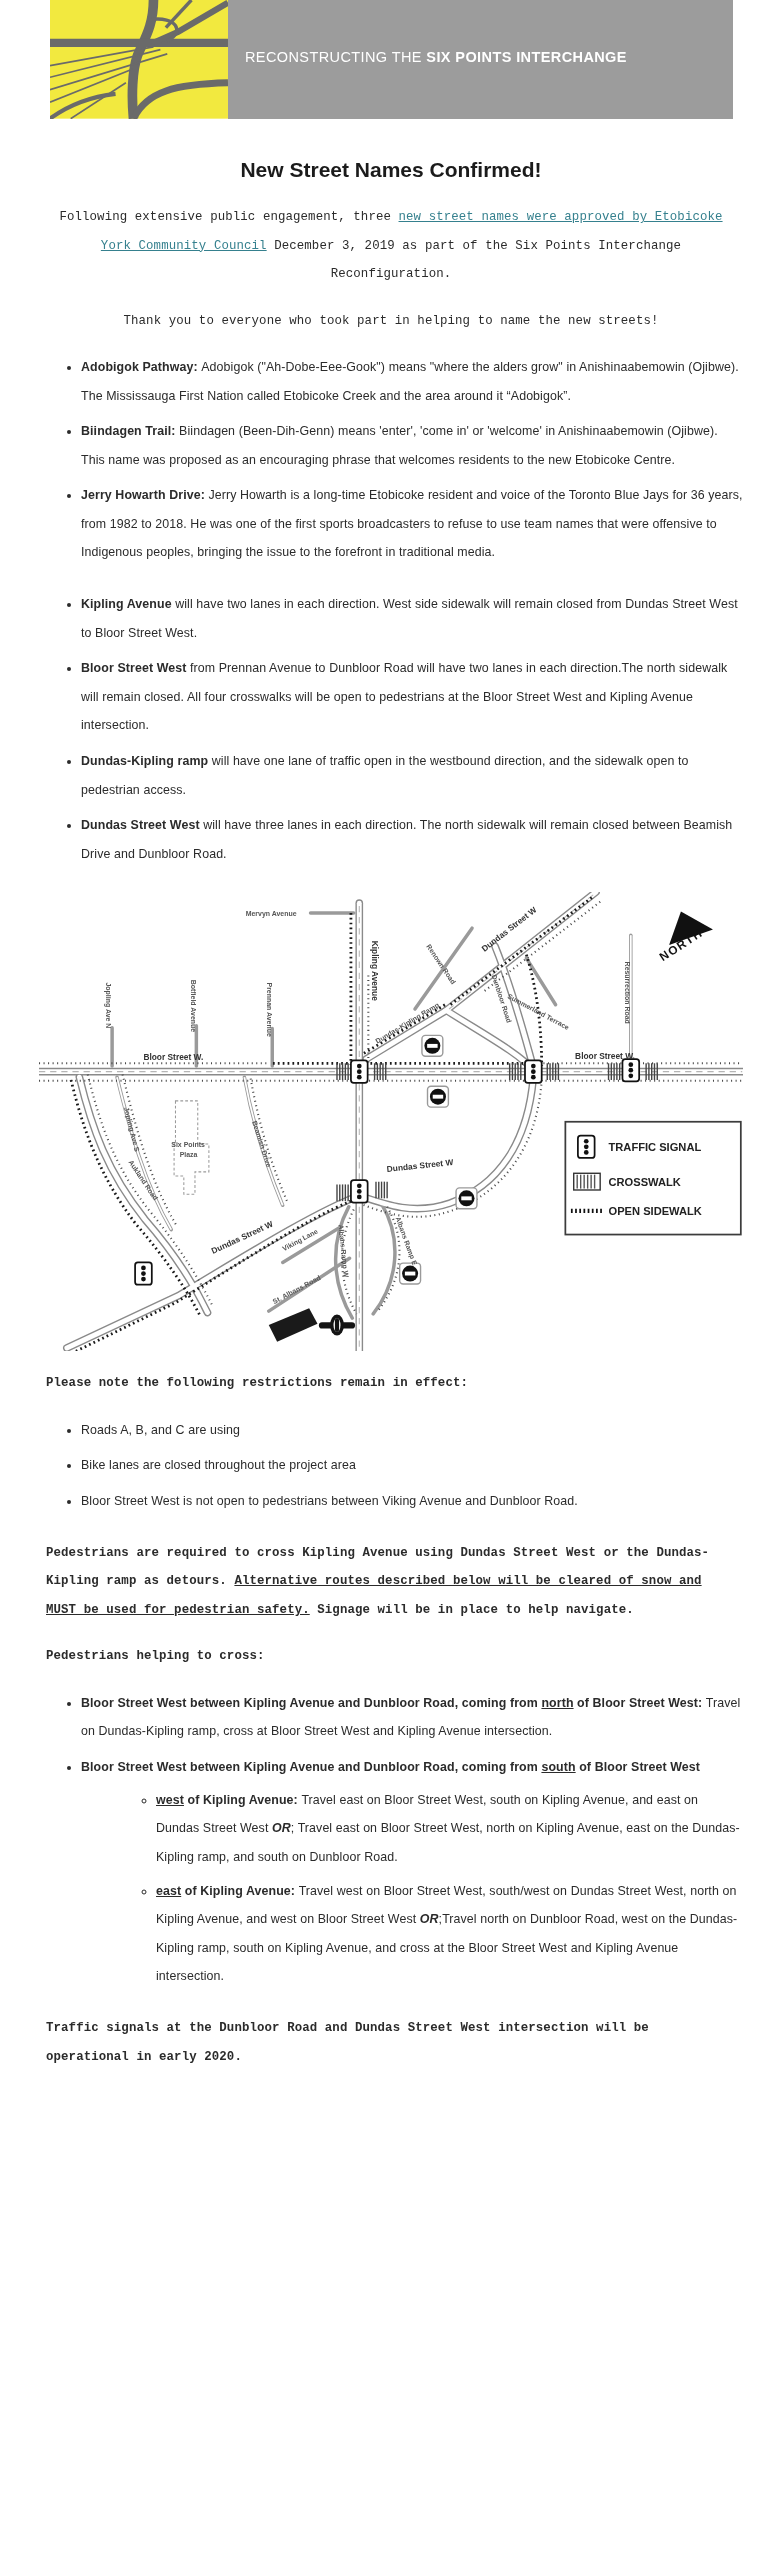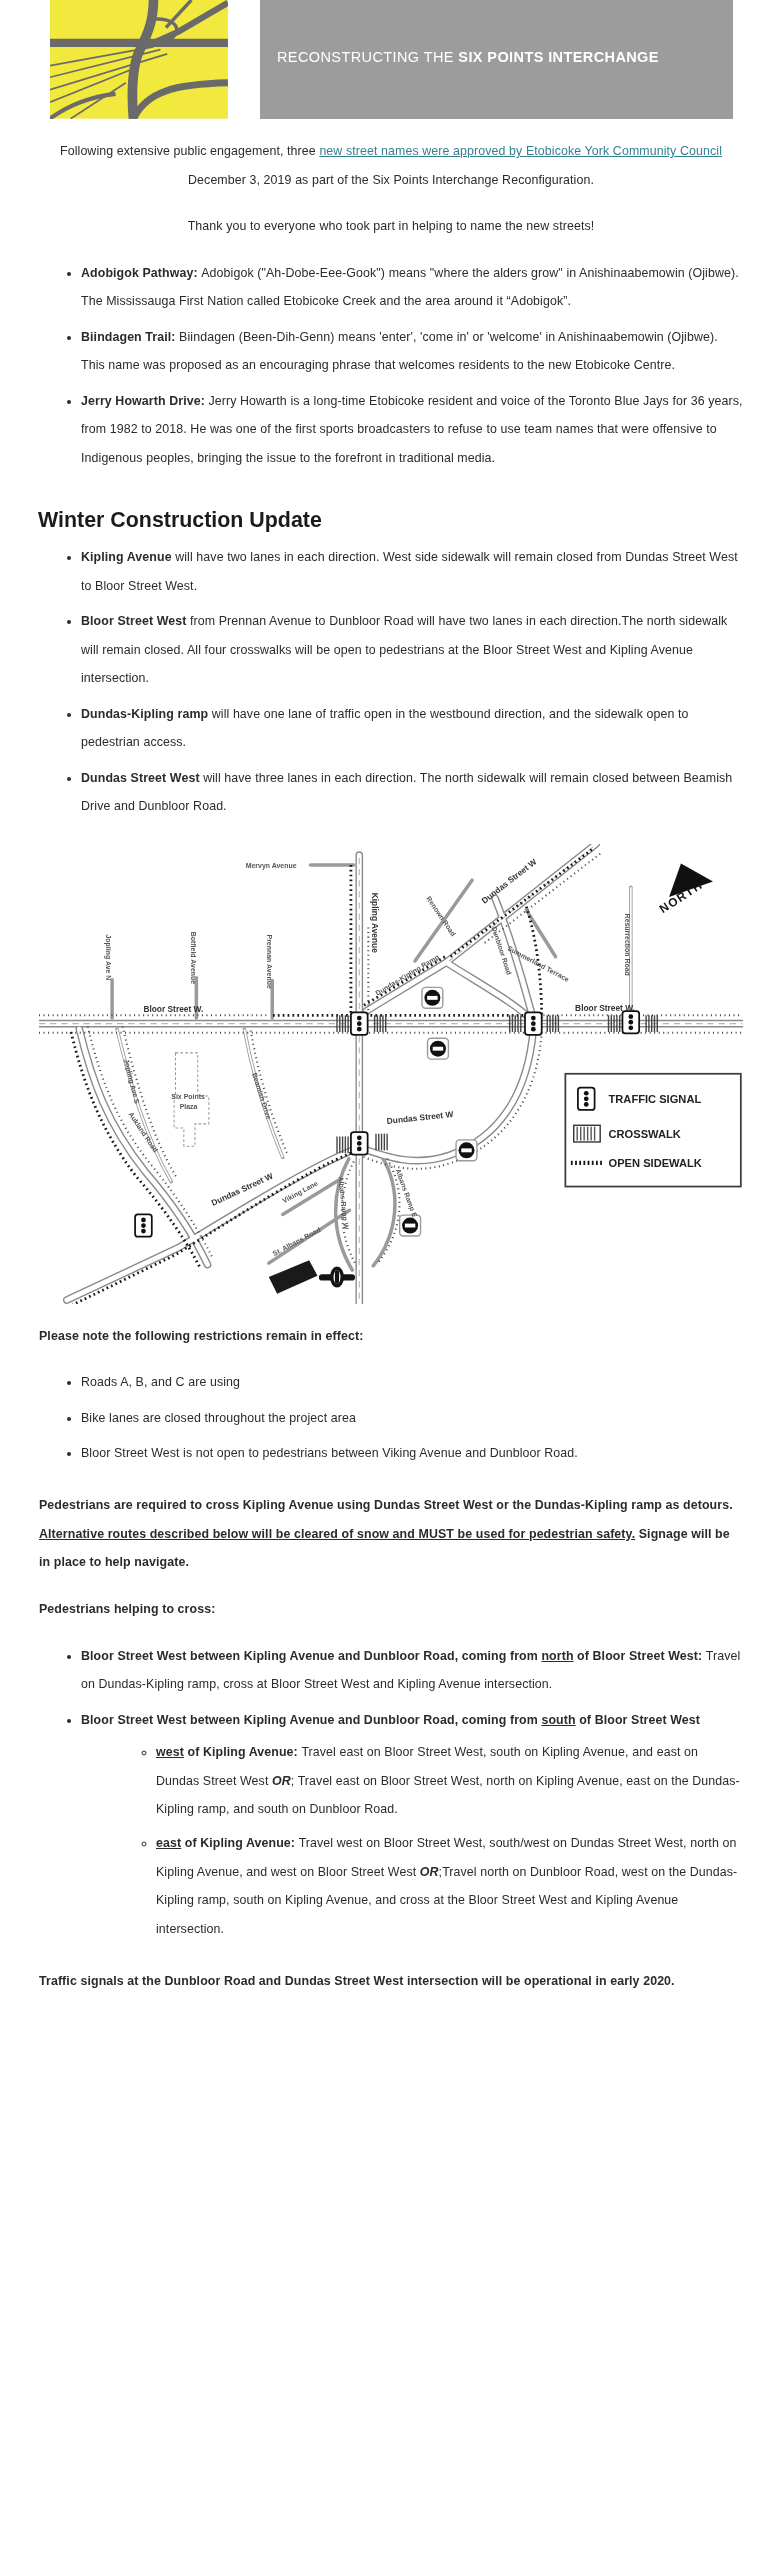--- a/index.html
+++ b/index.html
@@ -6,31 +6,31 @@
     --accent-yellow:#f2e93f;
     --banner-gray:#9c9c9c;
     --link-teal:#35808e;
     --ink:#2b2b2b;
   }
   html,body{margin:0;padding:0;background:#ffffff;}
   body{font-family:"Liberation Sans","DejaVu Sans",sans-serif;color:var(--ink);}
   .page{width:779px;margin:0 auto;padding:0 35px 28px 38px;box-sizing:border-box;}
 
   
-  .header{display:flex;height:119px;margin:0 11px 0 12.4px;gap:32px;}
+  .header{display:flex;height:119px;margin:0 11px 0 12.4px;}
   .logo{width:178px;height:119px;flex:0 0 auto;}
   .banner{flex:1;background:var(--banner-gray);display:flex;flex-direction:column;justify-content:center;padding-left:16.6px;box-sizing:border-box;}
   .banner-line1{color:#ffffff;font-size:14.5px;letter-spacing:0.4px;margin-bottom:4.1px;}
   .banner-line1 .b1b{font-weight:bold;}
   .banner-line2{color:#101010;font-size:28px;letter-spacing:0.7px;}
 
   h1{font-size:21px;text-align:center;margin:39px 0 21px;color:#1b1b1b;}
   h2{font-size:21.4px;margin:36px 0 4.1px;color:#1b1b1b;}
 
-  p{font-size:12.4px;line-height:2.3;letter-spacing:0.1px;margin:18px 1px;}
+  p{font-size:12.4px;line-height:2.3;letter-spacing:0.1px;margin:18px 8px;font-family:Liberation Mono, monospace;}
   .center{text-align:center;padding:0 12.4px;}
   .bold{font-weight:bold;}
   .b{font-weight:bold;text-align:right;}
   .u{text-decoration:underline;}
   .i{font-style:italic;}
   .lnk{color:var(--link-teal);text-decoration:underline;cursor:pointer;}
 
   ul.main{margin:9.7px 0 23.5px 0;padding-left:43px;}
   ul.main li{font-size:12.4px;line-height:2.3;letter-spacing:0.1px;margin-bottom:7px;}
   ul.sub{list-style:circle;margin:4.1px 0 0 0;padding-left:75px;}
@@ -76,32 +76,32 @@
           <path d="M0,148 L120,100" stroke-width="2.5"></path>
           <path d="M30,172 L110,120" stroke-width="2.5"></path>
         </g>
       </svg>
     </div>
     <div class="banner">
       <div class="banner-line1"><span>RECONSTRUCTING THE </span><span class="b1b">SIX POINTS INTERCHANGE</span></div>
     </div>
   </div>
 
+  <h1>New Street Names Confirmed!</h1>
 
   <p class="center"><span>Following extensive public engagement, three </span><a href="#" class="lnk">new street names were approved by Etobicoke York Community Council</a><span> December 3, 2019 as part of the Six Points Interchange Reconfiguration.</span></p>
 
   <p class="center">Thank you to everyone who took part in helping to name the new streets!</p>
 
   <ul class="main">
     <li><span><span class="b">Adobigok Pathway: </span><span>Adobigok ("Ah-Dobe-Eee-Gook") means "where the alders grow" in Anishinaabemowin (Ojibwe). The Mississauga First Nation called Etobicoke Creek and the area around it “Adobigok”.</span></span></li>
     <li><span><span class="b">Biindagen Trail: </span><span>Biindagen (Been-Dih-Genn) means 'enter', 'come in' or 'welcome' in Anishinaabemowin (Ojibwe). This name was proposed as an encouraging phrase that welcomes residents to the new Etobicoke Centre.</span></span></li>
     <li><span><span class="b">Jerry Howarth Drive: </span><span>Jerry Howarth is a long-time Etobicoke resident and voice of the Toronto Blue Jays for 36 years, from 1982 to 2018. He was one of the first sports broadcasters to refuse to use team names that were offensive to Indigenous peoples, bringing the issue to the forefront in traditional media.</span></span></li>
   </ul>
 
-  <h2>Winter Construction Update</h2>
 
 
   <ul class="main">
     <li><span><span class="b">Kipling Avenue </span><span>will have two lanes in each direction. West side sidewalk will remain closed from Dundas Street West to Bloor Street West.</span></span></li>
     <li><span><span class="b">Bloor Street West </span><span>from Prennan Avenue to Dunbloor Road will have two lanes in each direction.The north sidewalk will remain closed. All four crosswalks will be open to pedestrians at the Bloor Street West and Kipling Avenue intersection.</span></span></li>
     <li><span><span class="b">Dundas-Kipling ramp </span><span>will have one lane of traffic open in the westbound direction, and the sidewalk open to pedestrian access.</span></span></li>
     <li><span><span class="b">Dundas Street West </span><span>will have three lanes in each direction. The north sidewalk will remain closed between Beamish Drive and Dunbloor Road.</span></span></li>
   </ul>
 
   <div class="map-wrap">

